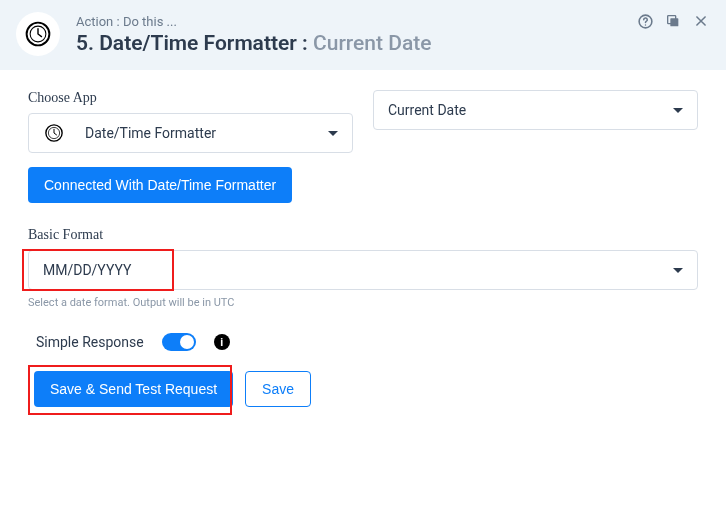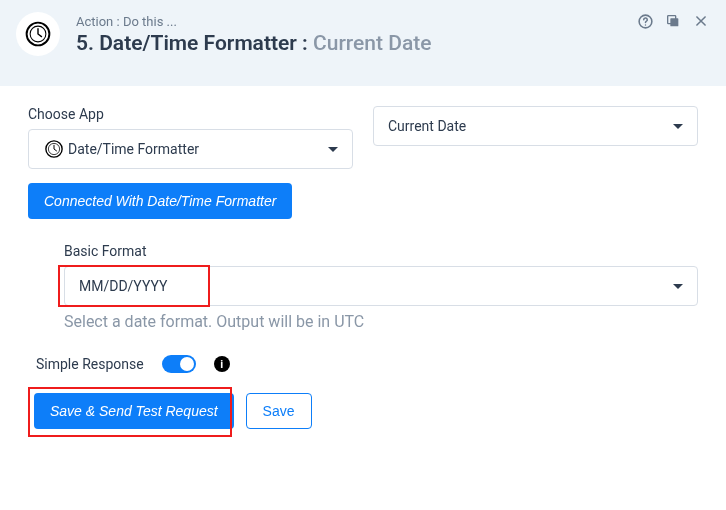--- a/index.html
+++ b/index.html
@@ -6,21 +6,21 @@
   body {
     font-family: -apple-system, BlinkMacSystemFont, "Segoe UI", Roboto, Arial, sans-serif;
     background: #fff;
     width: 726px;
     height: 510px;
     color: #2d3b4e;
     font-size: 14px;
   }
   .header {
     background: #eef4f9;
-    padding: 12px 16px 30px 16px;
+    padding: 12px 16px 14px 16px;
     display: flex;
     align-items: center;
     position: relative;
   }
   .header-icon {
     width: 44px;
     height: 44px;
     border-radius: 50%;
     background: #fff;
     display: flex;
@@ -67,64 +67,64 @@
     display: flex;
     gap: 20px;
     margin-bottom: 14px;
   }
   .col { flex: 1; }
   .field-label {
     font-size: 14px;
     color: #2d3b4e;
     margin-bottom: 7px;
     display: block;
+    font-family: Liberation Serif, serif;
   }
   .select-box {
     border: 1px solid #d8dee6;
     border-radius: 4px;
     height: 40px;
     padding: 0 14px;
     display: flex;
     align-items: center;
     justify-content: space-between;
     cursor: pointer;
     background: #fff;
   }
   .select-left {
     display: flex;
     align-items: center;
-    gap: 3px;
+    gap: 20px;
   }
   .select-inner-icon {
     width: 22px; height: 22px;
     display: flex; align-items: center; justify-content: center;
   }
   .caret {
     width: 0; height: 0;
     border-left: 5px solid transparent;
     border-right: 5px solid transparent;
     border-top: 5px solid #2d3b4e;
   }
   .btn-primary {
     background: #0d7ef9;
     color: #fff;
     border: none;
     border-radius: 4px;
     padding: 10px 16px;
     font-size: 14px;
     font-weight: 500;
     cursor: pointer;
-    font-style: italic;
   }
   .hint {
     color: #8a97a7;
-    font-size: 16px;
+    font-size: 11px;
     margin-top: 6px;
   }
-  .section { margin-top: 24px; margin-left: 36px; }
+  .section { margin-top: 24px; }
   .highlight-red {
     position: absolute;
     border: 2px solid #ef1c1c;
     pointer-events: none;
   }
   .basic-format-wrap { position: relative; }
   .toggle-row {
     display: flex;
     align-items: center;
     gap: 18px;

